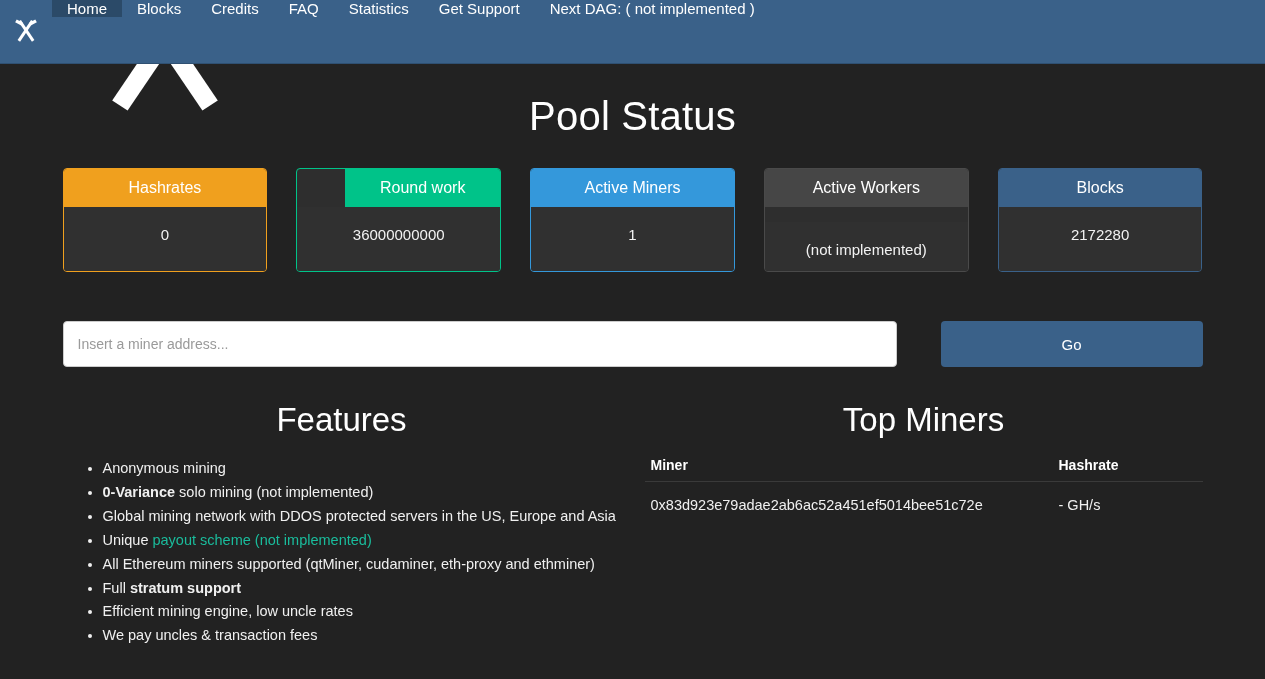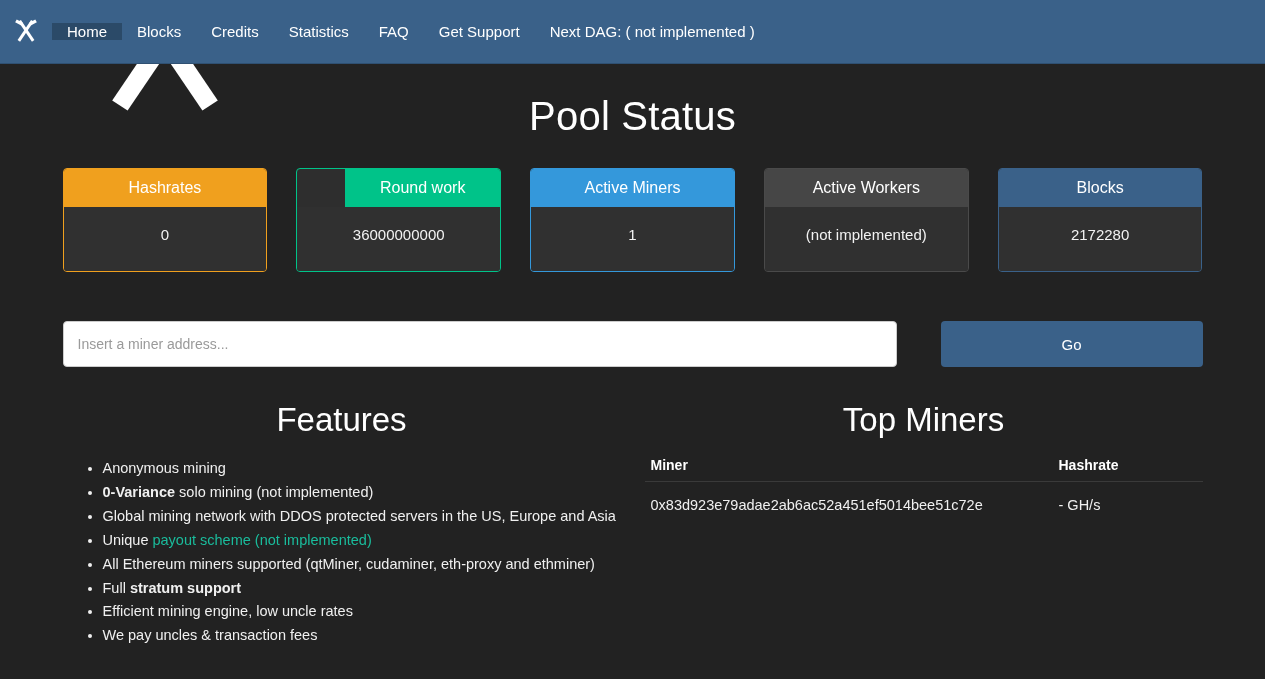--- a/index.html
+++ b/index.html
@@ -30,21 +30,21 @@
   .nav-brand {
     width: 52px;
     display: flex;
     align-items: center;
     justify-content: center;
     flex: 0 0 52px;
   }
   .nav-brand svg { display: block; }
   .nav-items {
     display: flex;
-    align-items: center;
+    align-items: flex-start;
     list-style: none;
   }
   .nav-item {
     display: flex;
     align-items: center;
     padding: 0 15px;
     font-size: 15px;
     color: #ffffff;
     white-space: nowrap;
     cursor: pointer;
@@ -109,21 +109,21 @@
     color: #f2f2f2;
     padding: 17px 8px 10px;
     line-height: 1.45;
   }
   .card.c-orange  { border: 1px solid #f0a01e; }
   .card.c-orange .card-head { background: #f0a01e; }
   .card.c-green   { border: 1px solid #00c389; }
   .card.c-green .card-head { background: #00c389; margin-left: 48px; }
   .card.c-blue    { border: 1px solid #3498db; }
   .card.c-blue .card-head { background: #3498db; }
-  .card.c-gray    { border: 1px solid #4a4a4a; }
+  .card.c-gray    { border: 1px solid #4a4a4a; gap: 15px; }
   .card.c-gray .card-head { background: #464646; }
   .card.c-red     { border: 1px solid #e74c3c; }
   .card.c-red .card-head { background: #e74c3c; }
   .card.c-steel   { border: 1px solid #3a6189; }
   .card.c-steel .card-head { background: #3a6189; }
 
   .price-line { display: block; }
   .sym { font-weight: bold; }
 
   
@@ -226,24 +226,24 @@
     <li class="nav-item active">
         <span>Home</span>
       </li>
     <li class="nav-item">
         <span>Blocks</span>
       </li>
     <li class="nav-item">
         <span>Credits</span>
       </li>
     <li class="nav-item">
+        <span>FAQ</span>
+      </li>
+    <li class="nav-item">
         <span>Statistics</span>
-      </li>
-    <li class="nav-item">
-        <span>FAQ</span>
       </li>
     <li class="nav-item">
         <span>Get Support</span>
       </li>
     <li class="nav-item">
         <span>Next DAG: ( not implemented )</span>
       </li>
   </ul>
 </nav>
 

